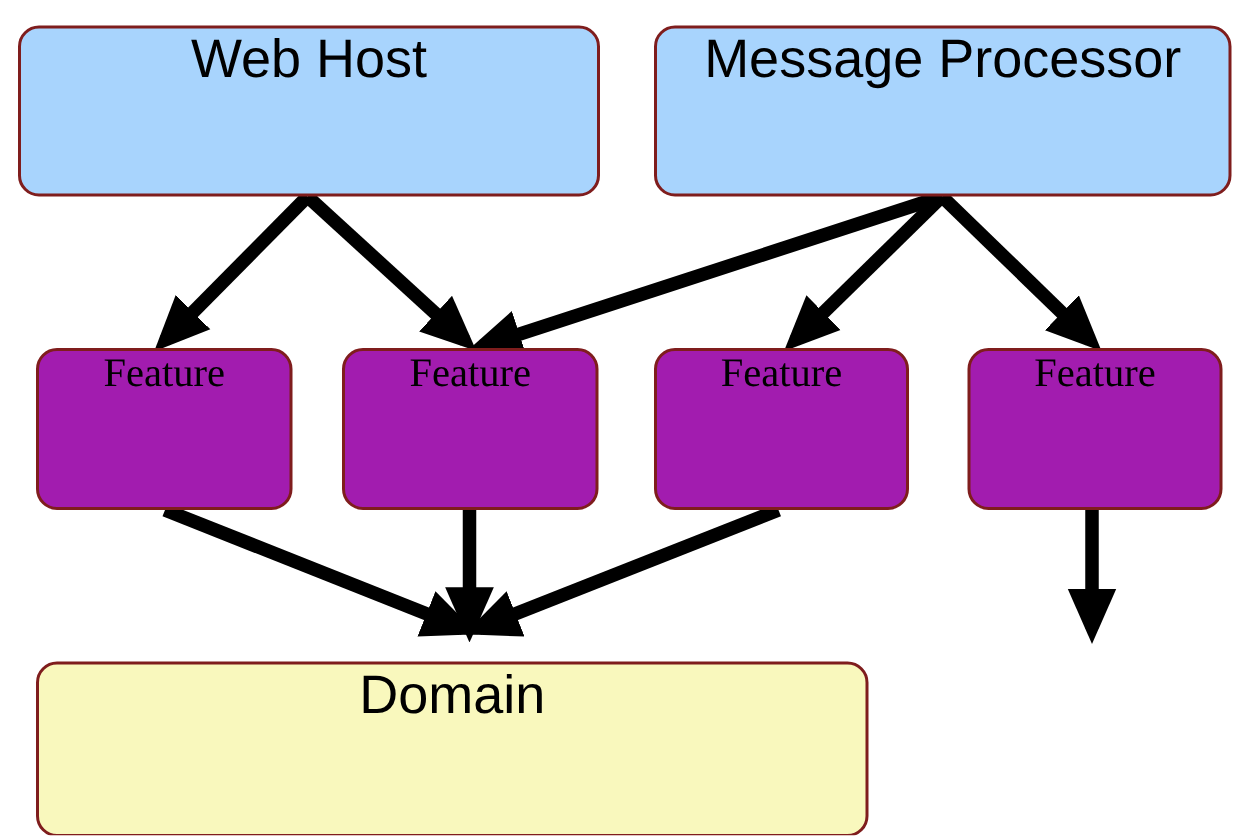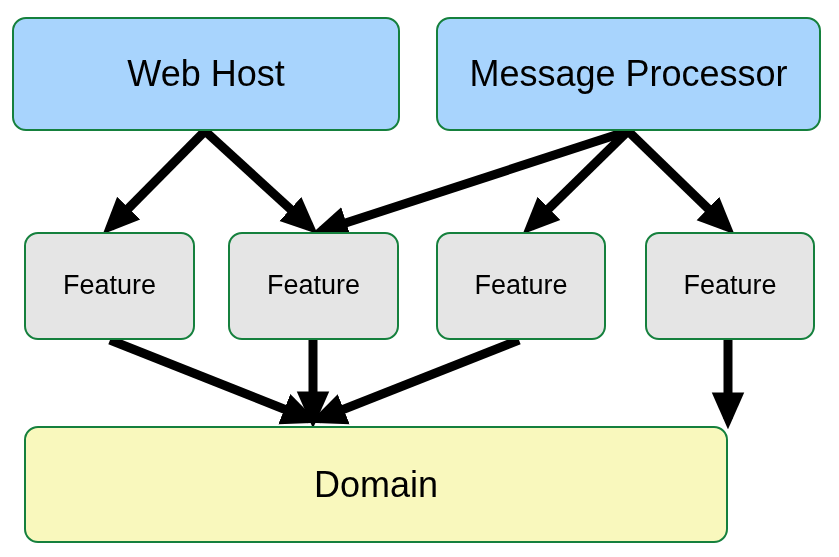--- a/index.html
+++ b/index.html
@@ -22,39 +22,39 @@
     position: absolute;
     left: 0;
     top: 0;
     width: 839px;
     height: 557px;
     pointer-events: none;
   }
   .node {
     position: absolute;
     box-sizing: border-box;
-    border: 2px solid #15803d;
+    border: 2px solid #7f1d1d;
     border-radius: 14px;
     display: flex;
-    align-items: center;
     justify-content: center;
     text-align: center;
     color: #000000;
     line-height: 1.1;
     z-index: 2;
   }
   .node-label {
     display: block;
     white-space: nowrap;
   }
   .layer-host {
     background: #a8d4fd;
   }
   .layer-feature {
-    background: #e5e5e5;
+    background: #a21caf;
+    font-family: Liberation Serif, serif;
   }
   .layer-data {
     background: #f9f8bd;
   }
   .size-lg .node-label {
     font-size: 36px;
   }
   .size-md .node-label {
     font-size: 27px;
   }
@@ -105,18 +105,18 @@
   </div>
 
   <div class="node layer-feature size-md" style="left:436px; top:232px; width:170px; height:108px;">
     <span class="node-label">Feature</span>
   </div>
 
   <div class="node layer-feature size-md" style="left:645px; top:232px; width:170px; height:108px;">
     <span class="node-label">Feature</span>
   </div>
 
-  <div class="node layer-data size-lg" style="left:24px; top:426px; width:704px; height:117px;">
+  <div class="node layer-data size-lg" style="left:24px; top:441px; width:555px; height:117px;">
     <span class="node-label">Domain</span>
   </div>
 
 
 </div>
 
 </body></html>

